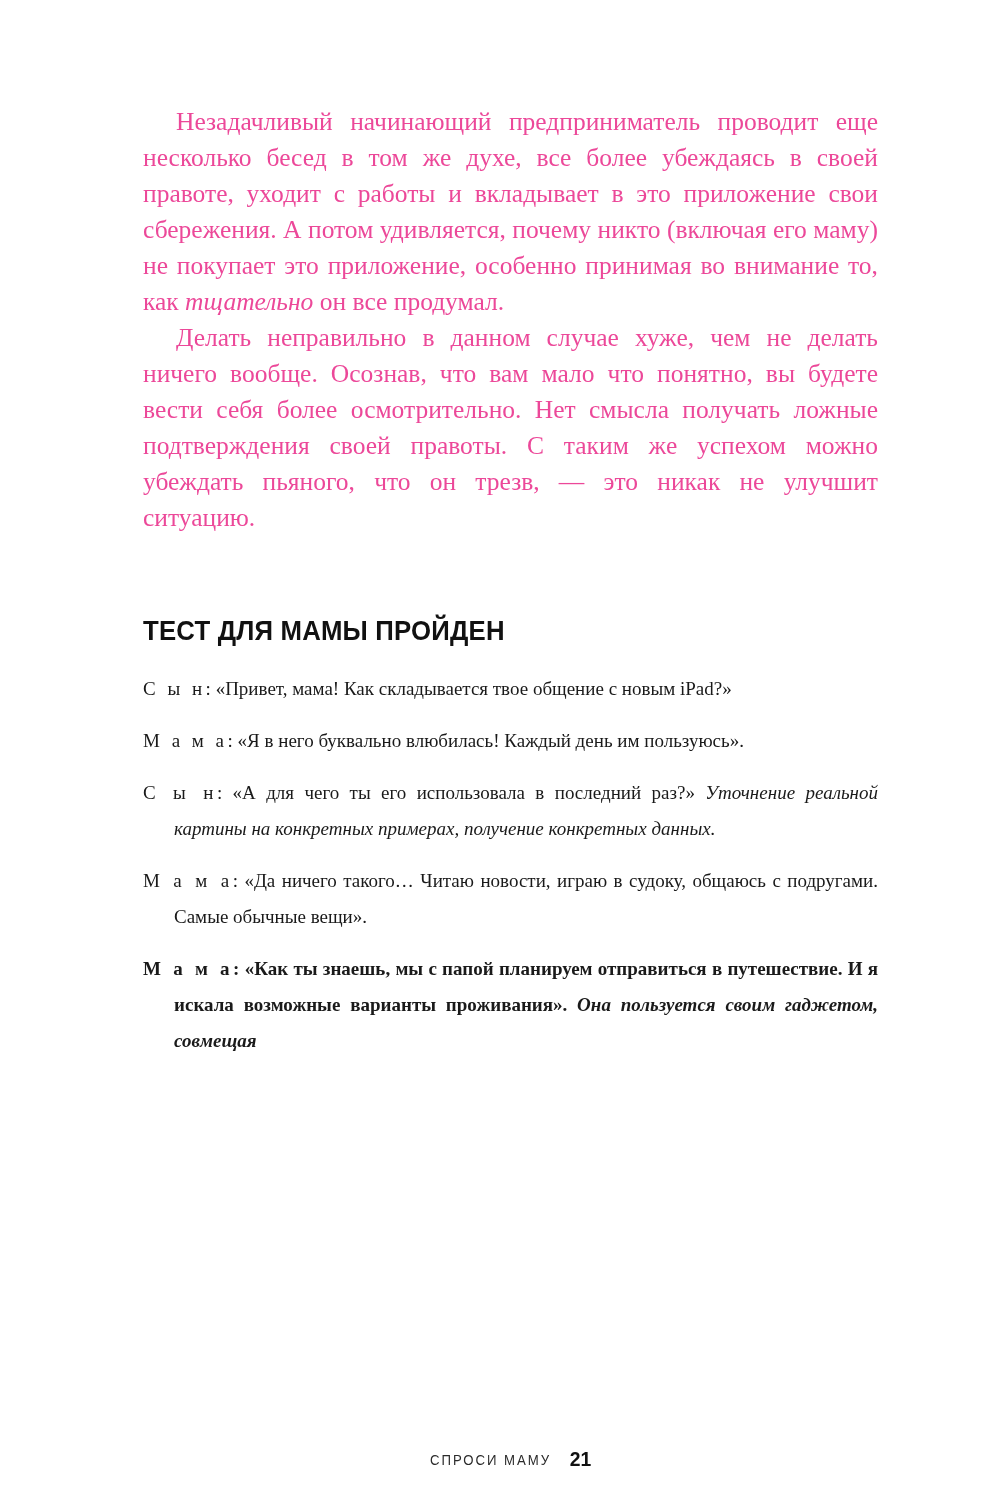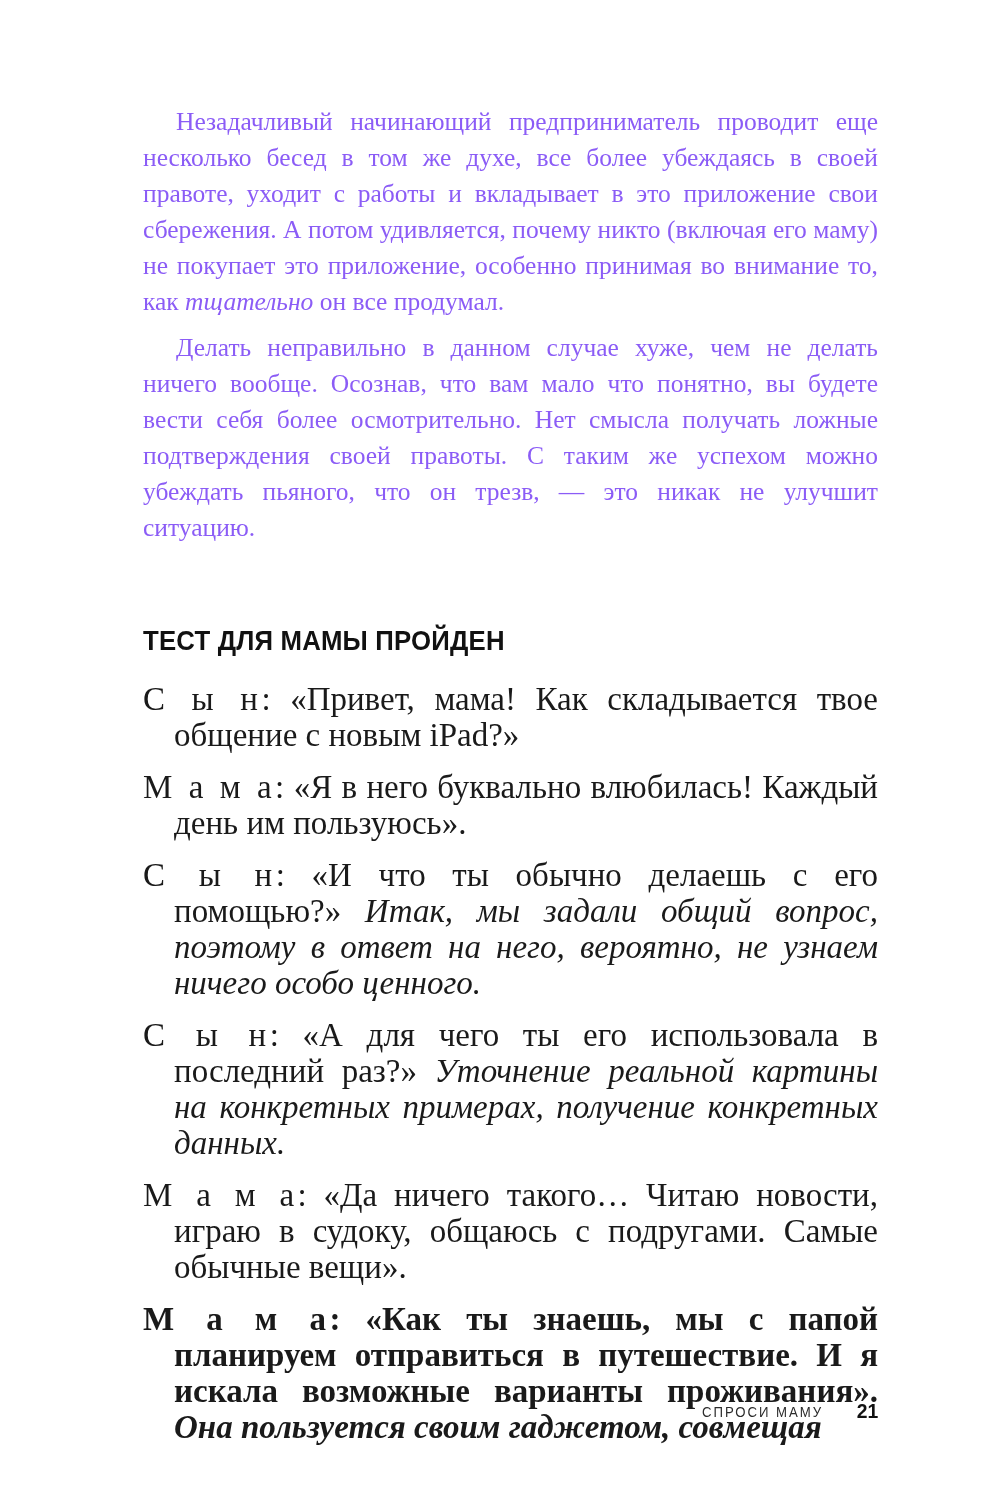--- a/index.html
+++ b/index.html
@@ -25,24 +25,24 @@
   }
 
   
   .para {
     font-family: "Liberation Serif", "DejaVu Serif", serif;
     font-size: 25.5px;
     line-height: 36px;
     text-align: justify;
     text-indent: 33px;
     margin: 0;
-    color: #8b5cf6;
+    color: #ec4899;
     hyphens: manual;
   }
-  .para + .para { margin-top: 10px; }
+  .para + .para { margin-top: 0; }
   .para i, .para em {
     font-style: italic;
   }
 
   
   .section-heading {
     font-family: "Liberation Sans Narrow", "Liberation Sans", "DejaVu Sans", sans-serif;
     font-weight: bold;
     font-size: 28px;
     line-height: 32px;
@@ -55,47 +55,46 @@
     transform-origin: left center;
   }
   .heading-wrap {
     margin-top: 79px;
     margin-bottom: 24px;
   }
 
   
   .dialogue-block {
     font-family: "Liberation Serif", "DejaVu Serif", serif;
-    font-size: 33px;
+    font-size: 19px;
     line-height: 36px;
     text-align: justify;
     margin: 12px 0 16px 0;
     padding-left: 31px;
     text-indent: -31px;
     color: #1a1a1a;
   }
   .dialogue-block:last-child { margin-bottom: 0; font-weight: bold; }
   .speaker {
     letter-spacing: 3.5px;
   }
   .note {
     font-style: italic;
   }
 
   
   .footer {
     position: absolute;
     left: 143px;
     right: 122px;
-    top: 1398px;
+    top: 1446px;
     height: 26px;
     display: flex;
     align-items: center;
-    justify-content: flex-end;
-    gap: 15px;
+    justify-content: center;
   }
   .footer-title {
     font-family: "Liberation Sans Narrow", "Liberation Sans", "DejaVu Sans", sans-serif;
     font-size: 15px;
     font-weight: normal;
     letter-spacing: 2.2px;
     color: #2b2b2b;
     text-transform: uppercase;
     transform: scaleX(0.88);
     transform-origin: left center;
@@ -121,21 +120,20 @@
       <p class="para" id="p2"><span>Делать неправильно в данном случае хуже, чем не делать ничего вообще. Осознав, что вам мало что понятно, вы будете вести себя более осмотрительно. Нет смысла получать ложные подтверждения своей правоты. С таким же успехом можно убеждать пьяного, что он трезв, — это никак не улучшит ситуацию.</span></p>
     </div>
 
     <div class="heading-wrap">
       <h2 class="section-heading">ТЕСТ ДЛЯ МАМЫ ПРОЙДЕН</h2>
     </div>
 
     <div id="dialogue-list">
         <p class="dialogue-block"><span class="speaker">С ы н</span><span>: </span><span>«Привет, мама! Как складывается твое общение с новым iPad?»</span></p>
         <p class="dialogue-block"><span class="speaker">М а м а</span><span>: </span><span>«Я в него буквально влюбилась! Каждый день им пользуюсь».</span></p>
-        <p class="dialogue-block"><span class="speaker">С ы н</span><span>: </span><span>«И что ты обычно делаешь с его помощью?»</span><em class="note"> Итак, мы задали общий вопрос, поэтому в ответ на него, вероятно, не узнаем ничего особо ценного.</em></p>
         <p class="dialogue-block"><span class="speaker">С ы н</span><span>: </span><span>«А для чего ты его использовала в последний раз?»</span><em class="note"> Уточнение реальной картины на конкретных примерах, получение конкретных данных.</em></p>
         <p class="dialogue-block"><span class="speaker">М а м а</span><span>: </span><span>«Да ничего такого… Читаю новости, играю в судоку, общаюсь с подругами. Самые обычные вещи».</span></p>
         <p class="dialogue-block"><span class="speaker">М а м а</span><span>: </span><span>«Как ты знаешь, мы с папой планируем отправиться в путешествие. И я искала возможные варианты проживания».</span><em class="note"> Она пользуется своим гаджетом, совмещая</em></p>
       </div>
 
   </div>
 
   <div class="footer">
     <span class="footer-title">СПРОСИ МАМУ</span>
     <span class="footer-page">21</span>

